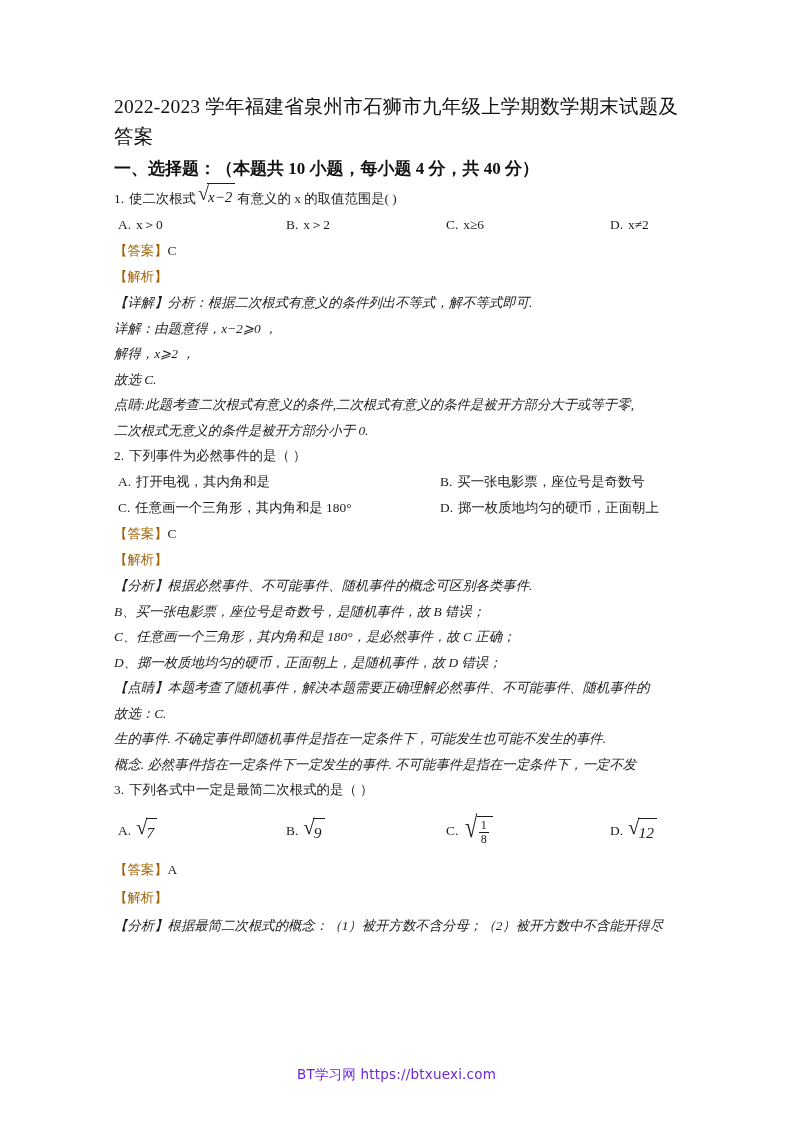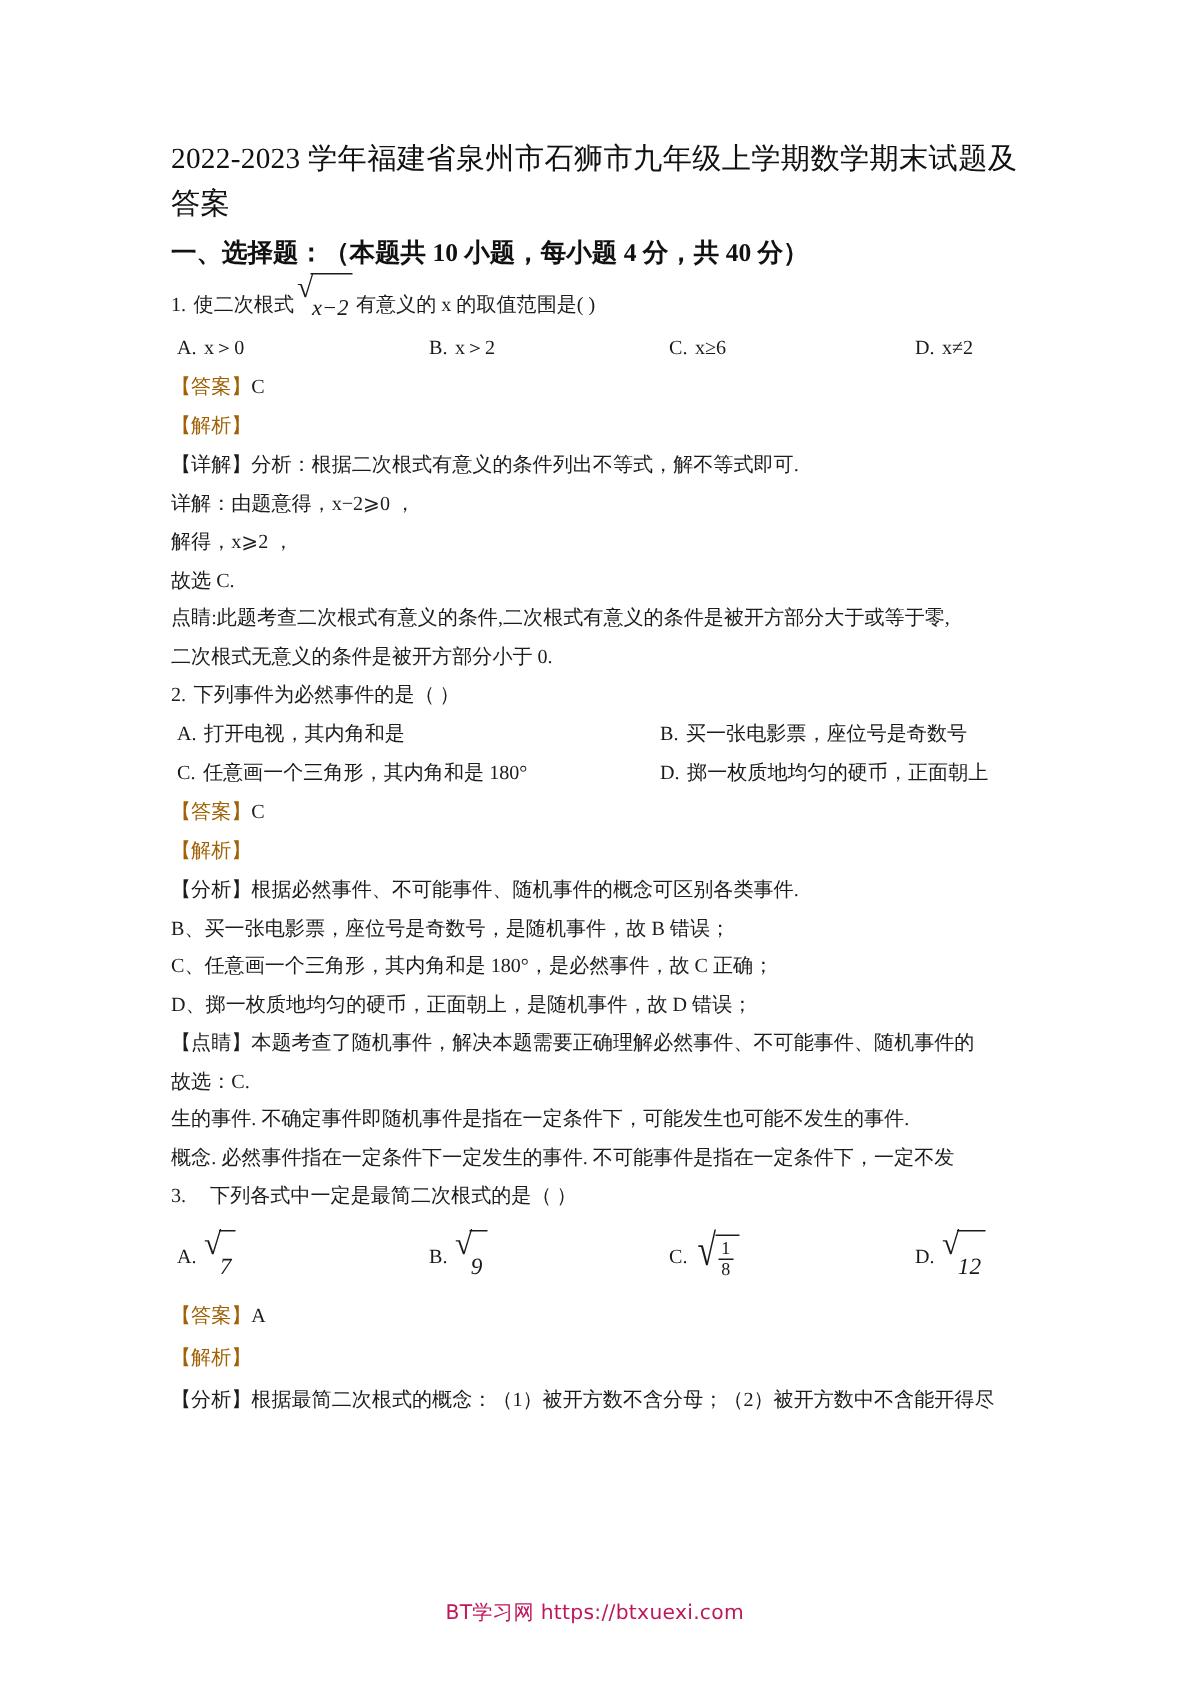--- a/index.html
+++ b/index.html
@@ -47,20 +47,21 @@
     margin: 2px 0 4px 0;
     color: #111;
   }
 
   
   .line {
     font-size: 13.4px;
     line-height: 25.5px;
     color: #1c1c1c;
     white-space: nowrap;
+    font-style: italic;
   }
 
   .q-line {
     font-size: 13.4px;
     line-height: 26px;
     color: #1c1c1c;
     display: flex;
     align-items: center;
     min-height: 26px;
   }
@@ -114,21 +115,21 @@
   }
   .radical .sign {
     font-style: normal;
     font-size: 17px;
     line-height: 1;
     position: relative;
     top: 1px;
   }
   .radical .rad-body {
     border-top: 1.1px solid #1c1c1c;
-    padding: 15px 3px 0 1px;
+    padding: 5px 3px 0 1px;
     font-size: 14.5px;
     line-height: 1.15;
     margin-left: -2px;
     position: relative;
     top: 1px;
   }
   .radical.up .sign { font-size: 21px; top: -2px;}
   .radical.up .rad-body { font-size: 15.5px; top: -1px; }
 
   
@@ -173,21 +174,21 @@
 
   
   .footer {
     position: absolute;
     left: 0;
     top: 1066px;
     width: 793px;
     text-align: center;
     font-family: "DejaVu Sans", "Liberation Sans", sans-serif;
     font-size: 13.5px;
-    color: #be185d;
+    color: #6d28d9;
     letter-spacing: 0.2px;
   }
 </style>
 </head>
 <body>
 
 <div class="page">
   <div class="content">
 
     <div class="doc-title">2022-2023 学年福建省泉州市石狮市九年级上学期数学期末试题及答案</div>
@@ -272,21 +273,21 @@
     <div class="line">B、买一张电影票，座位号是奇数号，是随机事件，故 B 错误；</div>
     <div class="line">C、任意画一个三角形，其内角和是 180°，是必然事件，故 C 正确；</div>
     <div class="line">D、掷一枚质地均匀的硬币，正面朝上，是随机事件，故 D 错误；</div>
     <div class="line">【点睛】本题考查了随机事件，解决本题需要正确理解必然事件、不可能事件、随机事件的</div>
     <div class="line">故选：C.</div>
     <div class="line">生的事件. 不确定事件即随机事件是指在一定条件下，可能发生也可能不发生的事件.</div>
     <div class="line">概念. 必然事件指在一定条件下一定发生的事件. 不可能事件是指在一定条件下，一定不发</div>
 
     <div class="q-line">
       <span>3.</span>
-      <span style="margin-left:16px">下列各式中一定是最简二次根式的是（     ）</span>
+      <span style="margin-left:5px">下列各式中一定是最简二次根式的是（     ）</span>
     </div>
 
     <div class="sp6"></div>
 
     <div class="opts tall">
       <span class="opt opt-a">
         <span class="lbl">A.</span>
         <span class="radical up">
           <span class="sign">√</span>
           <span class="rad-body">7</span>

